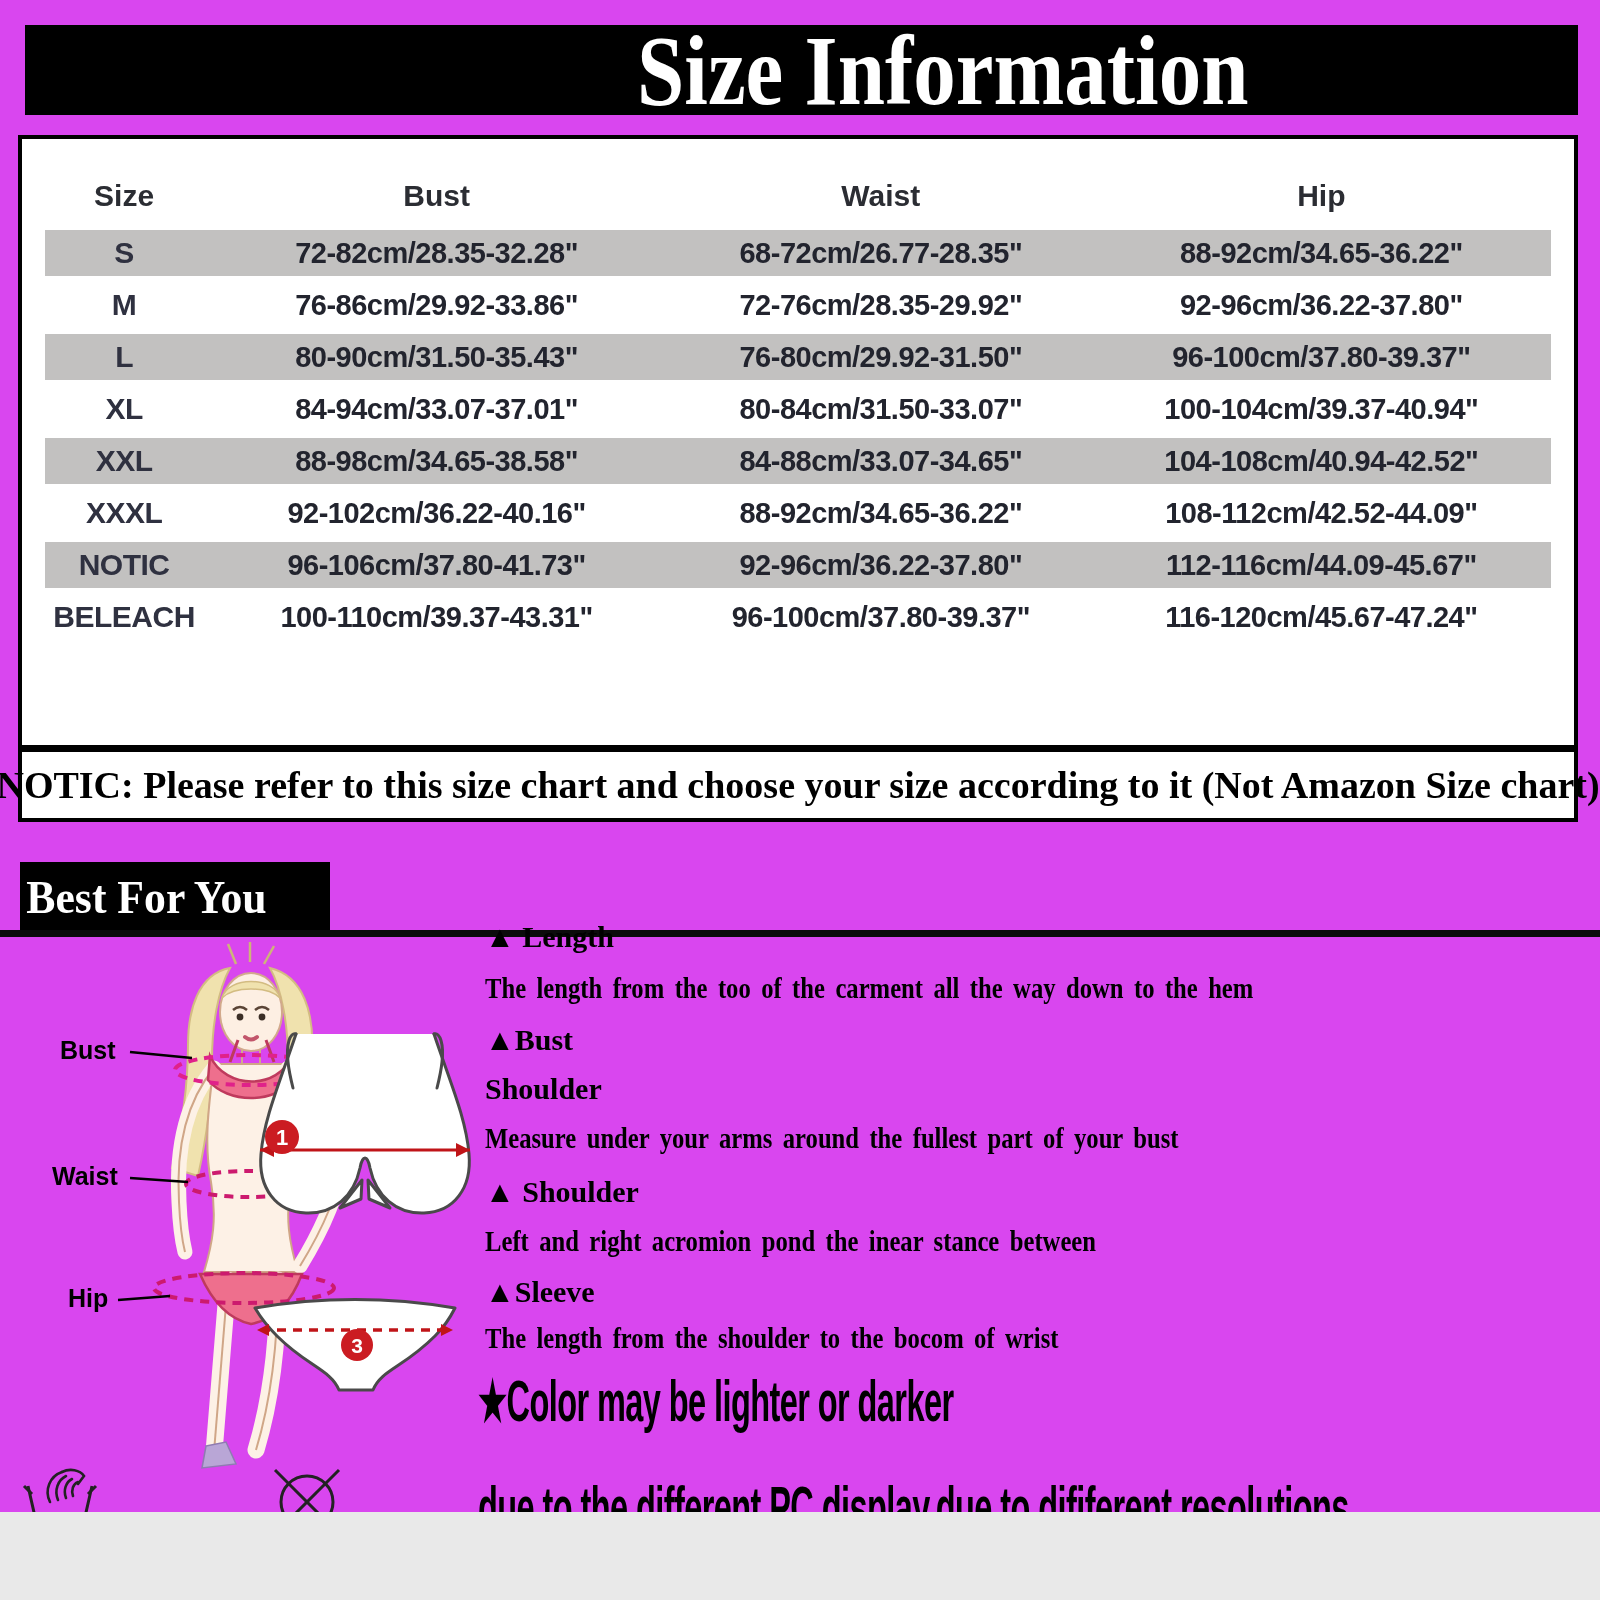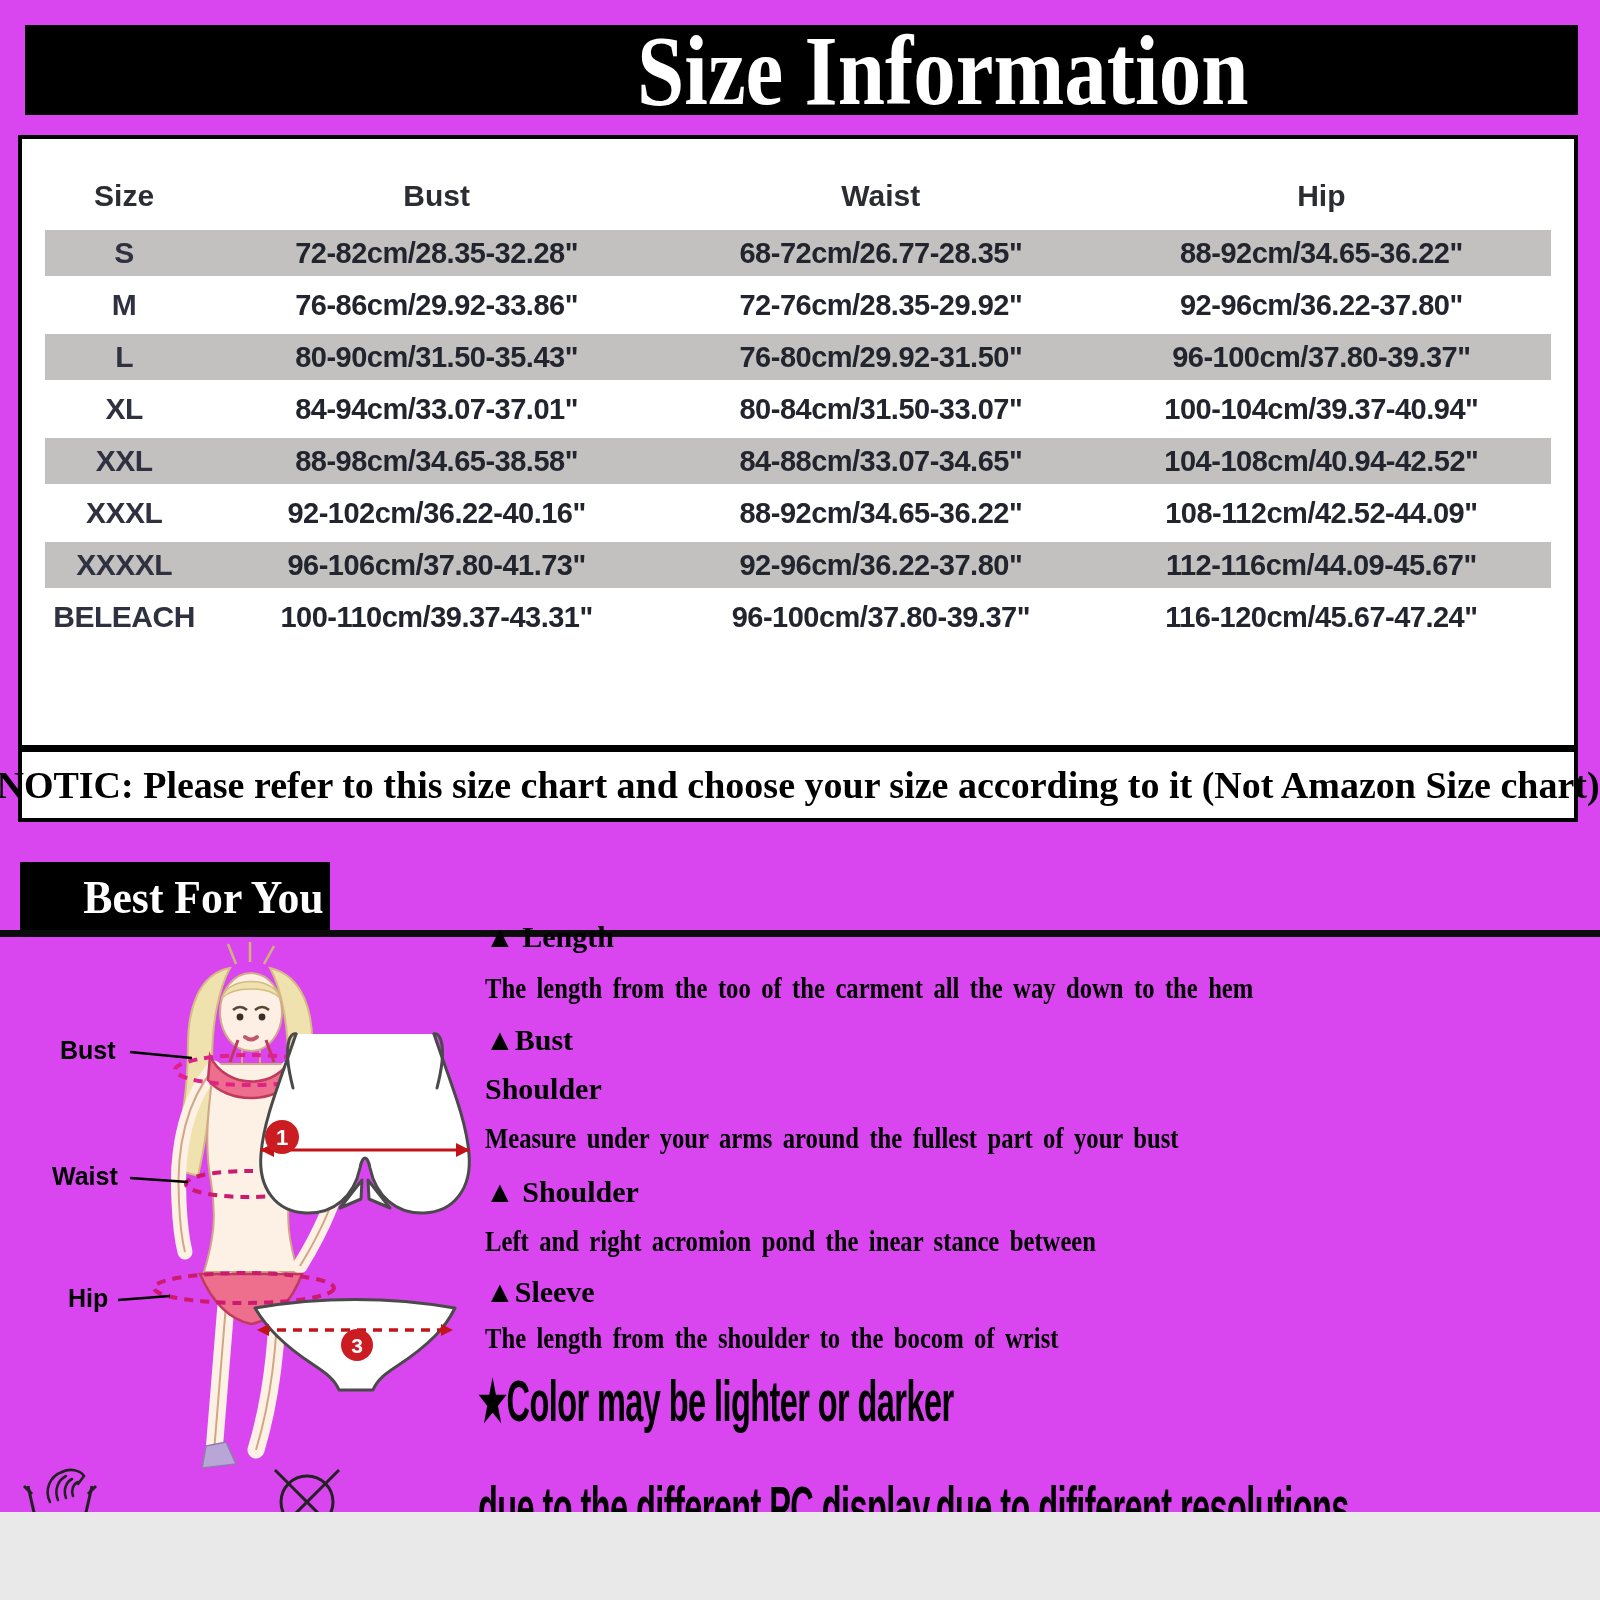--- a/index.html
+++ b/index.html
@@ -24,21 +24,21 @@
   .trow.gray{background:#c2c1c0;}
   .trow .size-cell{font-size:30px;color:#2f3140;}
   .table-divider{position:absolute;left:0;right:0;top:606px;height:7px;background:#000;}
   .notice-row{position:absolute;left:0;right:0;top:613px;height:66px;display:flex;
         align-items:center;justify-content:center;}
   .notice-row span{font-family:"Liberation Serif",serif;font-weight:bold;font-size:38px;
         white-space:nowrap;color:#000;}
 
   
   .bfy-banner{position:absolute;left:20px;top:862px;width:310px;height:70px;background:#000;
-        display:flex;align-items:center;justify-content:flex-end;}
+        display:flex;align-items:center;justify-content:flex-start;}
   .bfy-banner span{color:#fff;font-family:"Liberation Serif",serif;font-weight:bold;font-size:46px;
         white-space:nowrap;transform:scaleX(0.95);}
   .hrule{position:absolute;left:0;top:930px;width:1600px;height:7px;background:#0b0b0b;}
 
   
   .fig-label{position:absolute;font-weight:bold;font-size:25px;color:#000;}
 
   
   .tip{position:absolute;left:485px;white-space:nowrap;font-family:"Liberation Serif",serif;
         font-weight:bold;color:#000;}
@@ -103,21 +103,21 @@
       <div>84-88cm/33.07-34.65"</div>
       <div>104-108cm/40.94-42.52"</div>
     </div>
     <div class="trow">
       <div class="size-cell">XXXL</div>
       <div>92-102cm/36.22-40.16"</div>
       <div>88-92cm/34.65-36.22"</div>
       <div>108-112cm/42.52-44.09"</div>
     </div>
     <div class="trow gray">
-      <div class="size-cell">XXXXL</div>
+      <div class="size-cell">NOTIC</div>
       <div>96-106cm/37.80-41.73"</div>
       <div>92-96cm/36.22-37.80"</div>
       <div>112-116cm/44.09-45.67"</div>
     </div>
     <div class="trow">
       <div class="size-cell">BELEACH</div>
       <div>100-110cm/39.37-43.31"</div>
       <div>96-100cm/37.80-39.37"</div>
       <div>116-120cm/45.67-47.24"</div>
     </div>

